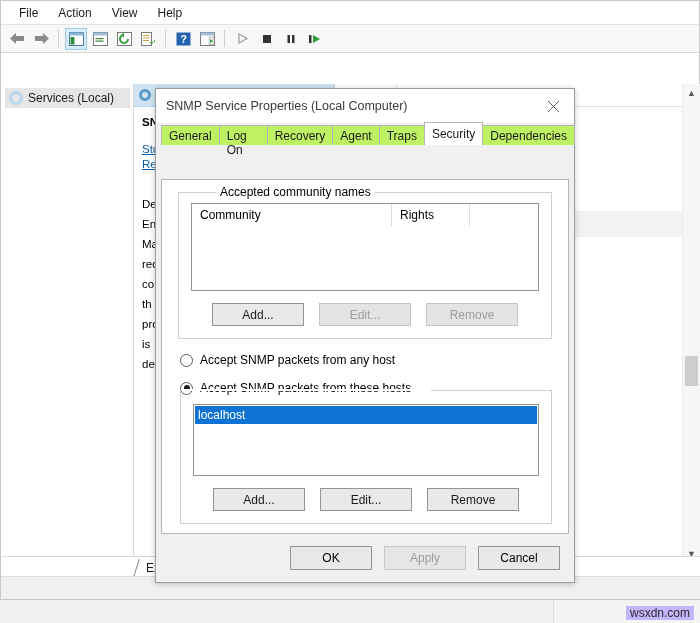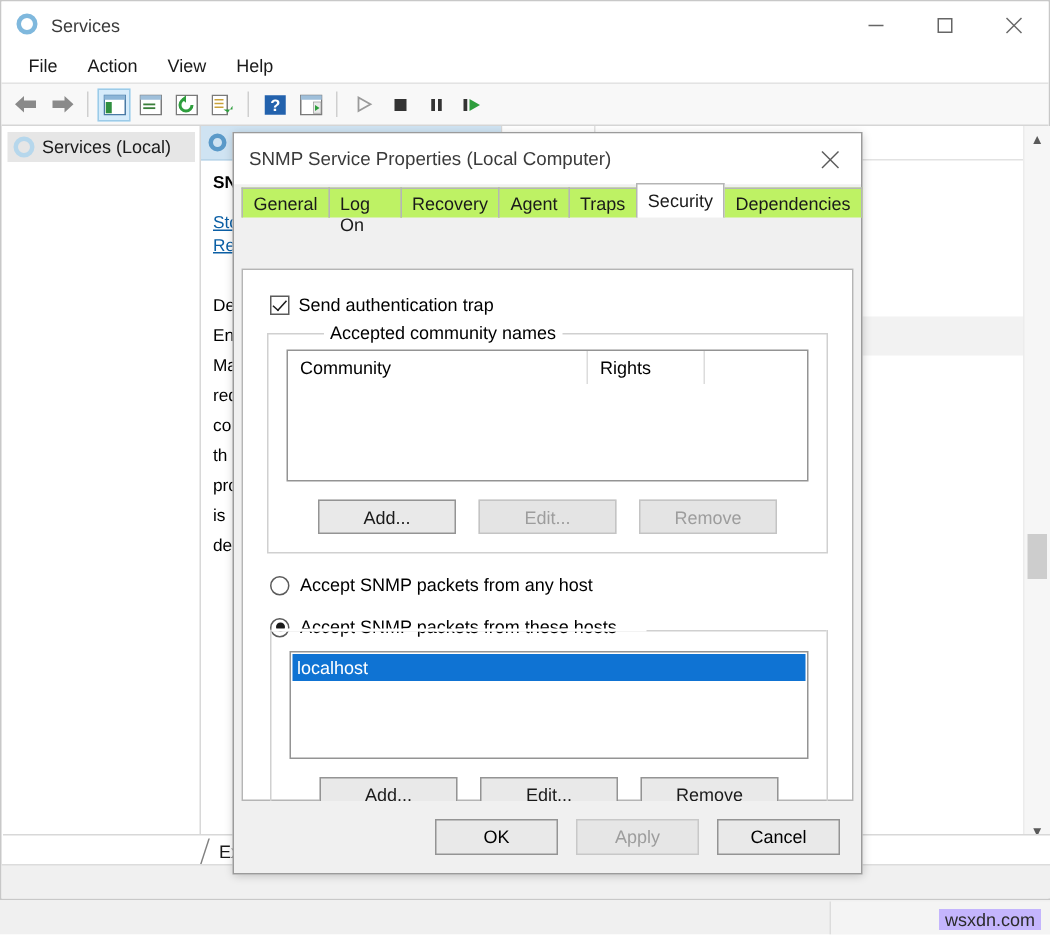--- a/index.html
+++ b/index.html
@@ -521,44 +521,20 @@
   }
   .fbtn.disabled { color: #9d9d9d; border-color: #c8c8c8; background: #e6e6e6; }
 </style>
 </head>
 <body>
 
 <div id="app">
 
   <div class="win">
 
-    <div class="titlebar">
-      <div class="title-icon">
-          <div class="gear"></div>
-        </div>
-      <div class="title-text">Services</div>
-      <div class="wincontrols">
-        <div class="wc">
-          <svg width="12" height="12" viewBox="0 0 12 12">
-              <line x1="1" y1="6" x2="11" y2="6" stroke="#666" stroke-width="1"></line>
-            </svg>
-        </div>
-        <div class="wc">
-          <svg width="12" height="12" viewBox="0 0 12 12">
-              <rect x="1.5" y="1.5" width="9" height="9" fill="none" stroke="#666" stroke-width="1"></rect>
-            </svg>
-        </div>
-        <div class="wc">
-          <svg width="12" height="12" viewBox="0 0 12 12">
-              <line x1="1" y1="1" x2="11" y2="11" stroke="#666" stroke-width="1"></line>
-              <line x1="11" y1="1" x2="1" y2="11" stroke="#666" stroke-width="1"></line>
-            </svg>
-        </div>
-      </div>
-    </div>
 
     <div class="menubar">
       <div>File</div>
       <div>Action</div>
       <div>View</div>
       <div>Help</div>
     </div>
 
     <div class="toolbar">
       <div class="tb">
@@ -796,24 +772,20 @@
           <div class="tab">Log On</div>
           <div class="tab">Recovery</div>
           <div class="tab">Agent</div>
           <div class="tab">Traps</div>
           <div class="tab sel">Security</div>
           <div class="tab">Dependencies</div>
         </div>
 
       <div class="tabpage">
 
-        <div class="chkrow">
-          <div class="chkbox on"></div>
-          <div class="chklabel">Send authentication trap</div>
-        </div>
 
         <div class="group">
           <div class="legend">Accepted community names</div>
           <div class="lv">
             <div class="lv-hdr">
               <div class="c1">Community</div>
               <div class="c2">Rights</div>
               <div class="c3"></div>
             </div>
           </div>

